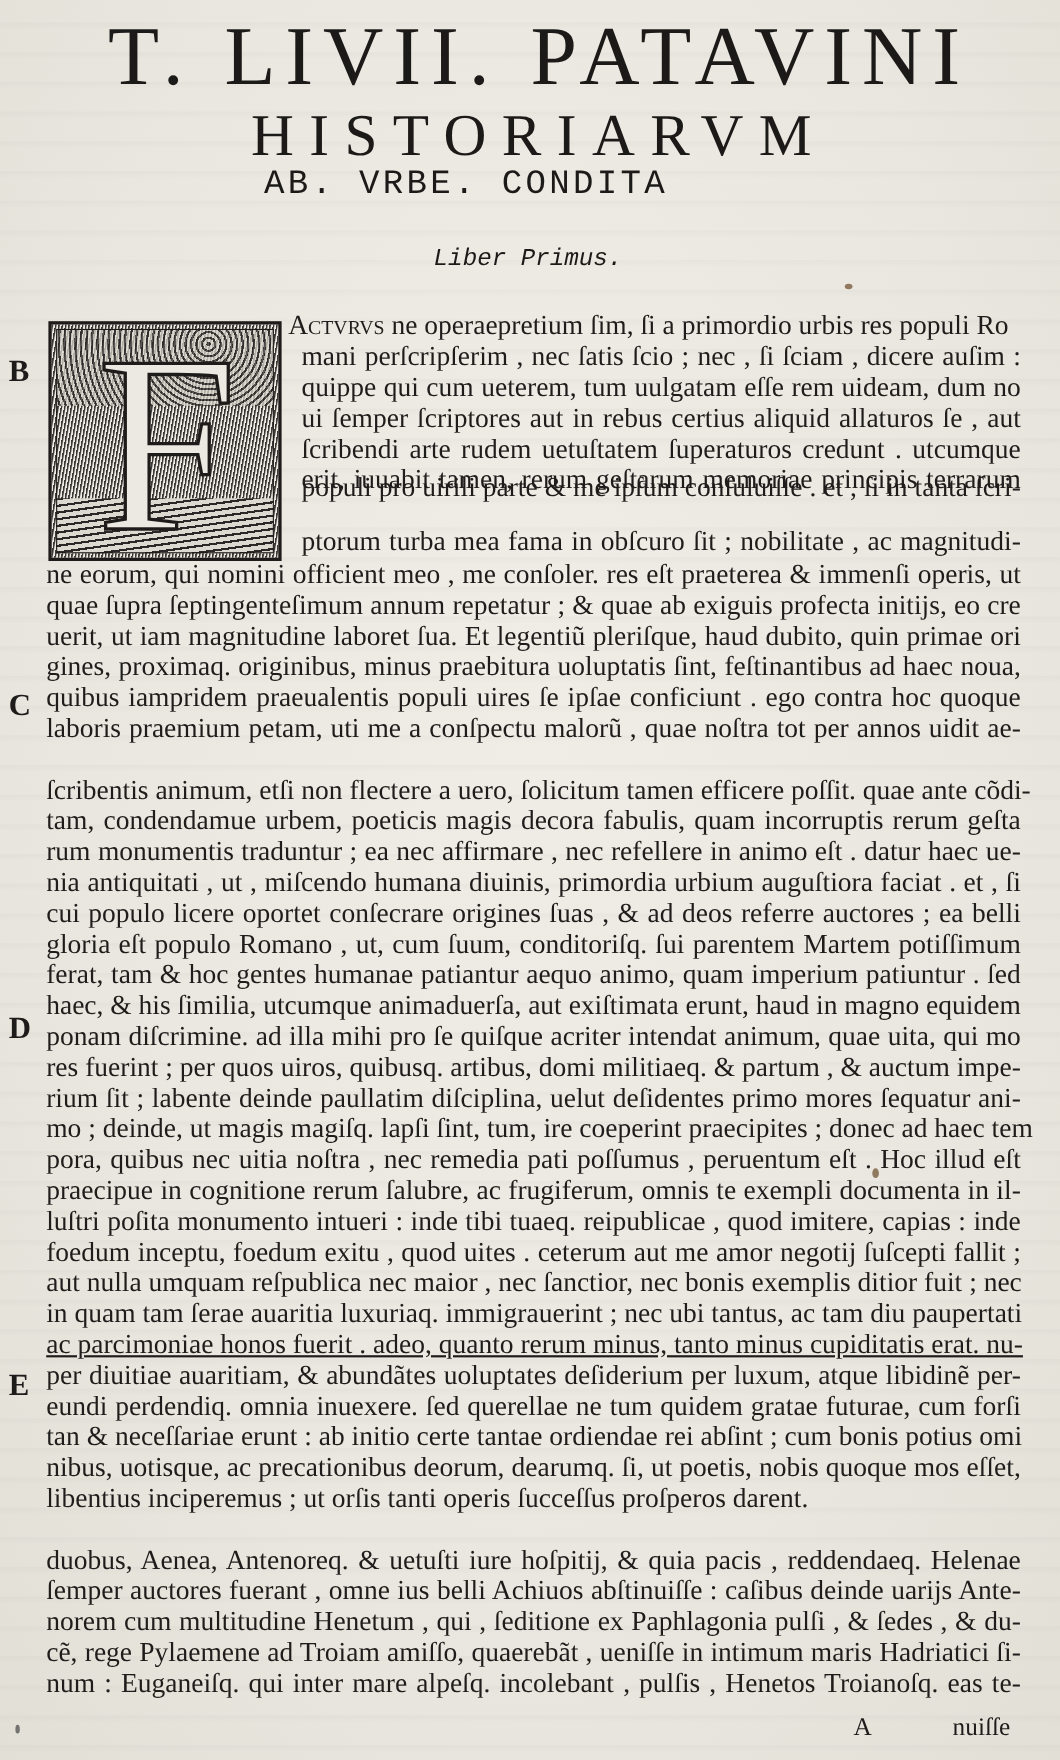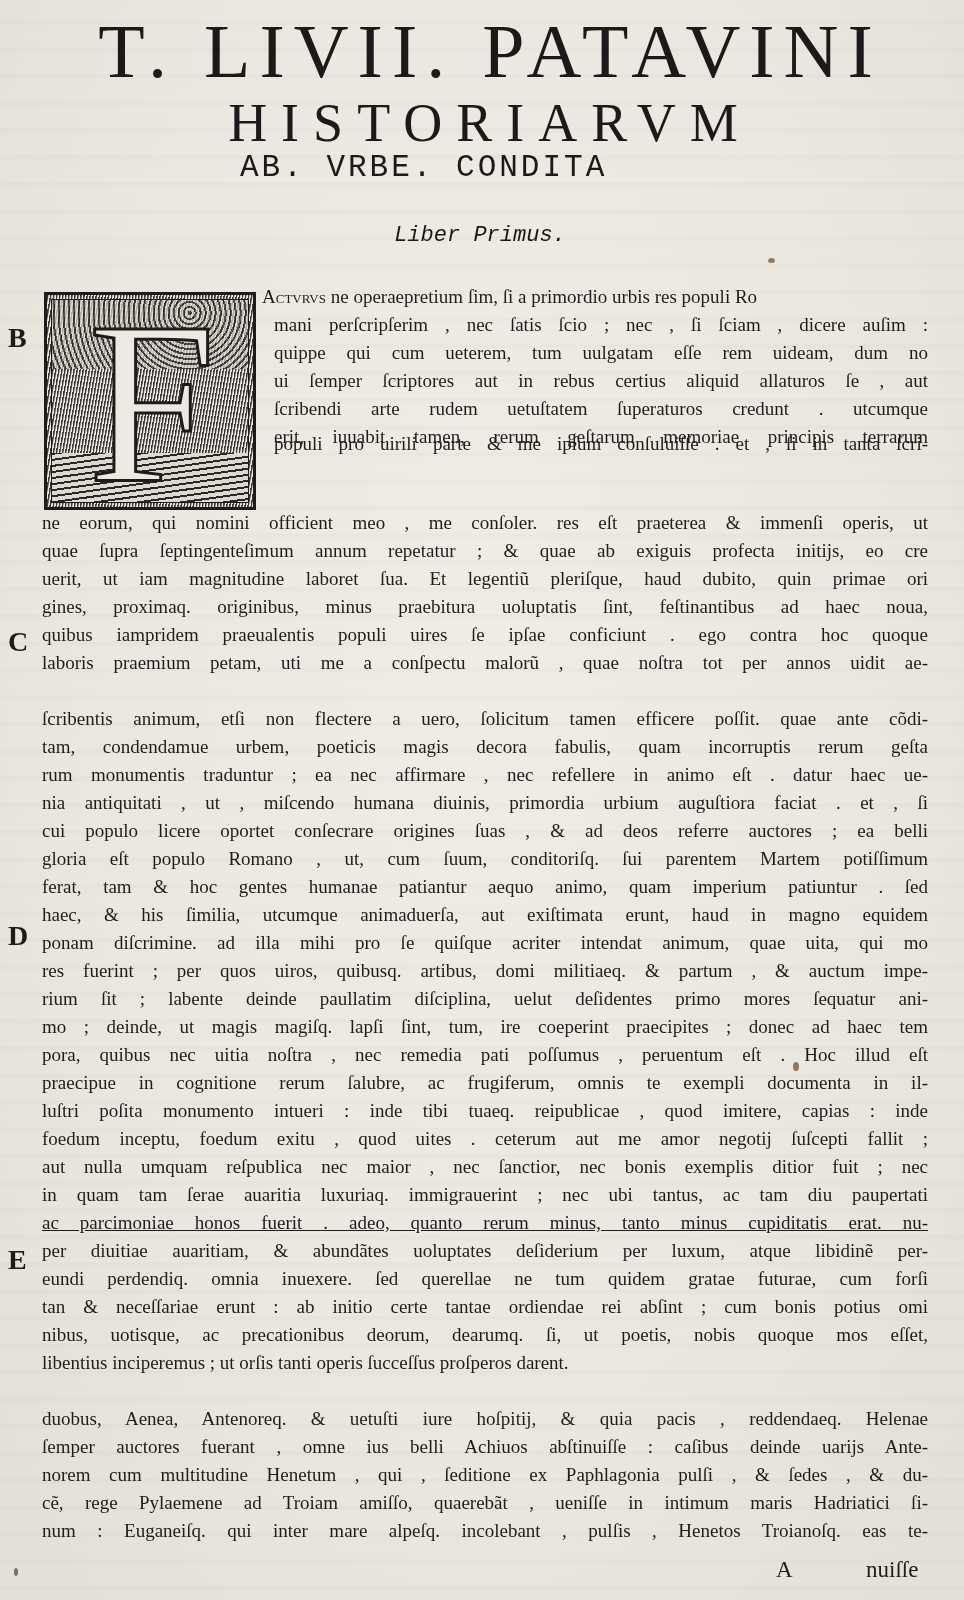--- a/index.html
+++ b/index.html
@@ -68,21 +68,21 @@
       -webkit-text-stroke: 3px #1e1c1a;
     }
     .marg {
       position: absolute; left: 8px; width: 30px;
       font-family: "Liberation Serif", serif; font-weight: bold;
       font-size: 28px; line-height: 28px; color: #1e1c1a;
     }
     .line {
       position: absolute; white-space: nowrap;
       font-family: "Liberation Serif", serif;
-      font-size: 19px; line-height: 28px; color: #1f1d1b;
+      font-size: 25px; line-height: 28px; color: #1f1d1b;
       text-align: justify; text-align-last: justify;
     }
     .line.short { text-align-last: left; }
     .sc { font-variant: small-caps; }
     .catch {
       position: absolute; top: 1556px; font-family: "Liberation Serif", serif;
       font-size: 23px; line-height: 28px; color: #1f1d1b;
     }
     .spot { position: absolute; border-radius: 50%; background: #6b4a2a; opacity: 0.7; }
   </style>
@@ -109,20 +109,21 @@
   <div class="marg" style="top:922px;">D</div>
   <div class="marg" style="top:1246px;">E</div>
 
   <div class="line" style="left:262px; top:283px; width:666px; text-align-last:left;"><span class="sc">Actvrvs</span> <span>ne operaepretium ſim, ſi a primordio urbis res populi Ro</span></div>
   <div class="line" style="left:274px; top:311px; width:654px;">mani perſcripſerim , nec ſatis ſcio ; nec , ſi ſciam , dicere auſim :</div>
   <div class="line" style="left:274px; top:339px; width:654px;">quippe qui cum ueterem, tum uulgatam eſſe rem uideam, dum no</div>
   <div class="line" style="left:274px; top:367px; width:654px;">ui ſemper ſcriptores aut in rebus certius aliquid allaturos ſe , aut</div>
   <div class="line" style="left:274px; top:395px; width:654px;">ſcribendi arte rudem uetuſtatem ſuperaturos credunt . utcumque</div>
   <div class="line" style="left:274px; top:423px; width:654px;">erit, iuuabit tamen, rerum geſtarum memoriae principis terrarum</div>
   <div class="line" style="left:274px; top:430px; width:654px;">populi pro uirili parte &amp; me ipſum conſuluiſſe . et , ſi in tanta ſcri-</div>
+  <div class="line" style="left:274px; top:479px; width:654px;">ptorum turba mea fama in obſcuro ſit ; nobilitate , ac magnitudi-</div>
 
   <div class="line" style="left:42px; top:509px; width:886px;">ne eorum, qui nomini officient meo , me conſoler. res eſt praeterea &amp; immenſi operis, ut</div>
   <div class="line" style="left:42px; top:537px; width:886px;">quae ſupra ſeptingenteſimum annum repetatur ; &amp; quae ab exiguis profecta initijs, eo cre</div>
   <div class="line" style="left:42px; top:565px; width:886px;">uerit, ut iam magnitudine laboret ſua. Et legentiũ pleriſque, haud dubito, quin primae ori</div>
   <div class="line" style="left:42px; top:593px; width:886px;">gines, proximaq. originibus, minus praebitura uoluptatis ſint, feſtinantibus ad haec noua,</div>
   <div class="line" style="left:42px; top:621px; width:886px;">quibus iampridem praeualentis populi uires ſe ipſae conficiunt . ego contra hoc quoque</div>
   <div class="line" style="left:42px; top:649px; width:886px;">laboris praemium petam, uti me a conſpectu malorũ , quae noſtra tot per annos uidit ae-</div>
   <div class="line" style="left:42px; top:705px; width:886px;">ſcribentis animum, etſi non flectere a uero, ſolicitum tamen efficere poſſit. quae ante cõdi-</div>
   <div class="line" style="left:42px; top:733px; width:886px;">tam, condendamue urbem, poeticis magis decora fabulis, quam incorruptis rerum geſta</div>
   <div class="line" style="left:42px; top:761px; width:886px;">rum monumentis traduntur ; ea nec affirmare , nec refellere in animo eſt . datur haec ue-</div>

